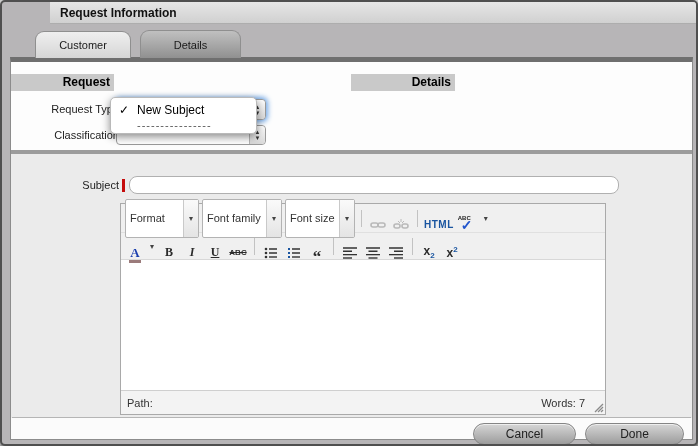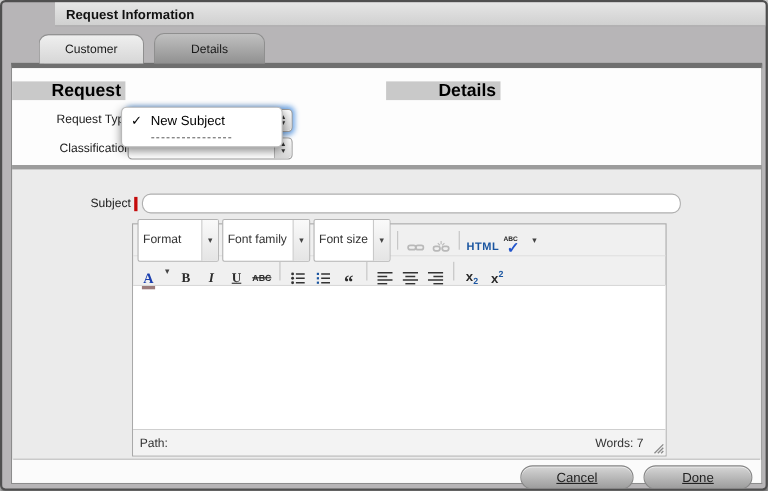--- a/index.html
+++ b/index.html
@@ -21,21 +21,21 @@
     display:flex; align-items:center; justify-content:center; z-index:3;
   }
   .tab-customer { left:33px; top:29px; width:96px; background:linear-gradient(#efefef,#d6d6d6); }
   .tab-details  { left:138px; top:28px; width:101px; height:28px; background:linear-gradient(#c0c0c0,#909090); }
   .panel {
     position:absolute; left:8px; top:55px; width:683px; height:383px;
     background:#ebebeb; border:1px solid #8c8c8c; border-top:5px solid #6f6f6f; z-index:2;
   }
   .topsection { position:absolute; left:0; top:0; width:100%; height:88px; background:#fdfdfd; }
   .section-divider { position:absolute; left:0; top:88px; width:100%; height:4px; background:#9c9c9c; }
-  .hdrbar { position:absolute; top:12px; height:17px; background:#c9c9c9; font-size:16px; font-weight:bold; color:#000; line-height:17px; text-align:right; padding-right:4px; }
+  .hdrbar { position:absolute; top:12px; height:17px; background:#c9c9c9; font-size:12px; font-weight:bold; color:#000; line-height:17px; text-align:right; padding-right:4px; }
   .hdr-request { left:0; width:103px; }
   .hdr-details { left:340px; width:104px; }
   .flabel { position:absolute; font-size:11px; color:#222; text-align:right; width:108px; left:0; }
   .lbl-reqtype { top:41px; }
   .lbl-class   { top:67px; }
   .macselect {
     position:absolute; left:105px; width:150px; height:21px; background:#fff;
     border:1px solid #9a9a9a; border-radius:4px;
   }
   .sel-reqtype { top:37px; box-shadow:0 0 5px 2px rgba(110,165,230,.95); }
@@ -99,21 +99,21 @@
   .b-sub, .b-sup { font-weight:bold; font-size:12px; }
   .edit-area { flex:1; background:#fff; border-top:1px solid #d8d8d8; border-bottom:1px solid #cfcfcf; }
   .statusbar { height:23px; background:#f3f3f3; display:flex; align-items:center; font-size:11px; color:#333; padding:0 6px; position:relative; }
   .statusbar .words { margin-left:auto; padding-right:14px; }
   .grip { position:absolute; right:1px; bottom:1px; }
   .footer-divider { position:absolute; left:1px; right:1px; top:355px; height:1px; background:#b5b5b5; }
   .footer { position:absolute; left:0; right:0; top:356px; bottom:0; background:#fbfbfb; }
   .btn {
     position:absolute; top:5px; height:22px; border:1px solid #858585; border-radius:11px;
     background:linear-gradient(#d6d6d6,#9c9c9c); font-size:12px; color:#222;
-    display:flex; align-items:center; justify-content:center; box-shadow:inset 0 1px 0 rgba(255,255,255,.6);text-decoration:underline;
+    display:flex; align-items:center; justify-content:center; box-shadow:inset 0 1px 0 rgba(255,255,255,.6);
   }
   .btn-cancel { left:462px; width:103px; }
   .btn-done   { left:574px; width:99px; }
   svg { display:block; }
 </style>
 </head>
 <body>
 
 <div class="dialog">
   <div class="titlebar">Request Information</div>

